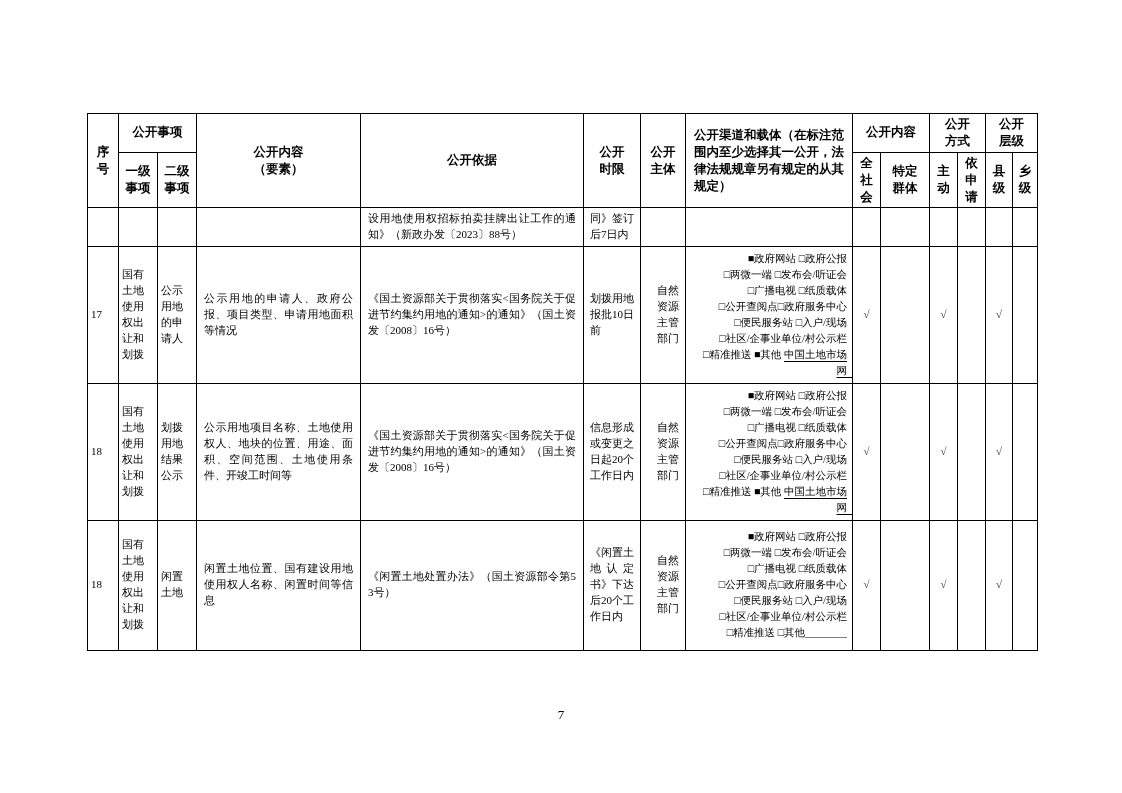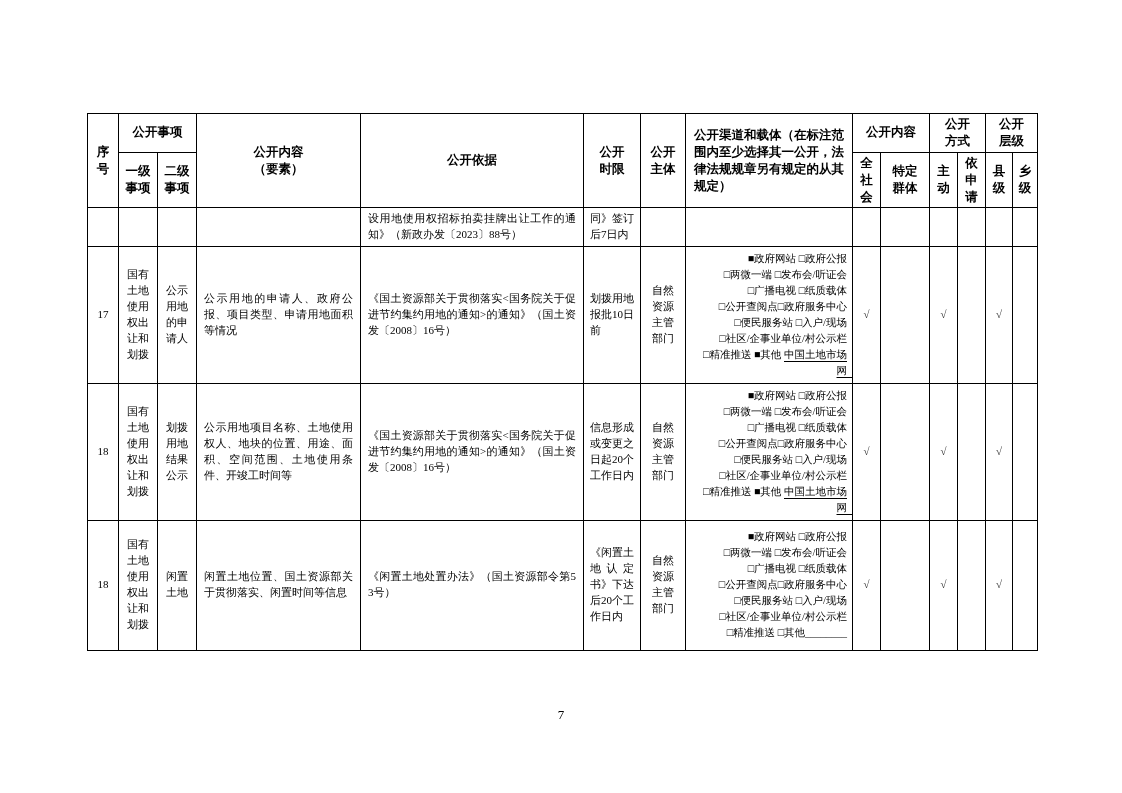--- a/index.html
+++ b/index.html
@@ -29,24 +29,24 @@
     word-break: break-all;
   }
   .disclosure th {
     font-weight: bold;
     font-size: 12.5px;
     text-align: center;
     line-height: 1.35;
     font-family: "Liberation Sans", "DejaVu Sans", sans-serif;
   }
   .pre { white-space: pre-line; }
-  .c { text-align: center; }
+  .c { text-align: left; }
   td.content-cell, td.basis-cell { padding: 3px 7px; text-align: justify; }
   td.time-cell { padding: 3px 6px; text-align: justify; }
-  td.subject-cell { padding: 3px 6px; text-align: center; }
+  td.subject-cell { padding: 3px 6px; text-align: right; }
   td.channel-cell {
     padding: 4px 5px 4px 7px;
     text-align: right;
     font-size: 10.5px;
     line-height: 1.52;
     vertical-align: middle;
   }
   td.mark-cell { text-align: center; font-size: 11px; color: #333; }
   th.channel-header { text-align: justify; padding: 4px 8px; }
   .underlined { text-decoration: underline; text-underline-offset: 3px; }
@@ -180,21 +180,21 @@
       <td class="mark-cell">√</td>
       <td class="mark-cell"></td>
       <td class="mark-cell">√</td>
       <td class="mark-cell"></td>
     </tr>
 
     <tr style="height:130px">
       <td class="c">18</td>
       <td class="c">国有土地使用权出让和划拨</td>
       <td class="c">闲置土地</td>
-      <td class="content-cell">闲置土地位置、国土资源部关于贯彻落实、闲置时间等信息</td>
+      <td class="content-cell">闲置土地位置、国有建设用地使用权人名称、闲置时间等信息</td>
       <td class="basis-cell">《闲置土地处置办法》（国土资源部令第53号）</td>
       <td class="time-cell">《闲置土地认定书》下达后20个工作日内</td>
       <td class="subject-cell">自然资源主管部门</td>
       <td class="channel-cell"><span class="pre">■政府网站 □政府公报
 □两微一端 □发布会/听证会
 □广播电视 □纸质载体
 □公开查阅点□政府服务中心
 □便民服务站 □入户/现场
 □社区/企事业单位/村公示栏</span><br>
         <span>□精准推送 □其他</span><span class="underlined"></span><span>________</span>

